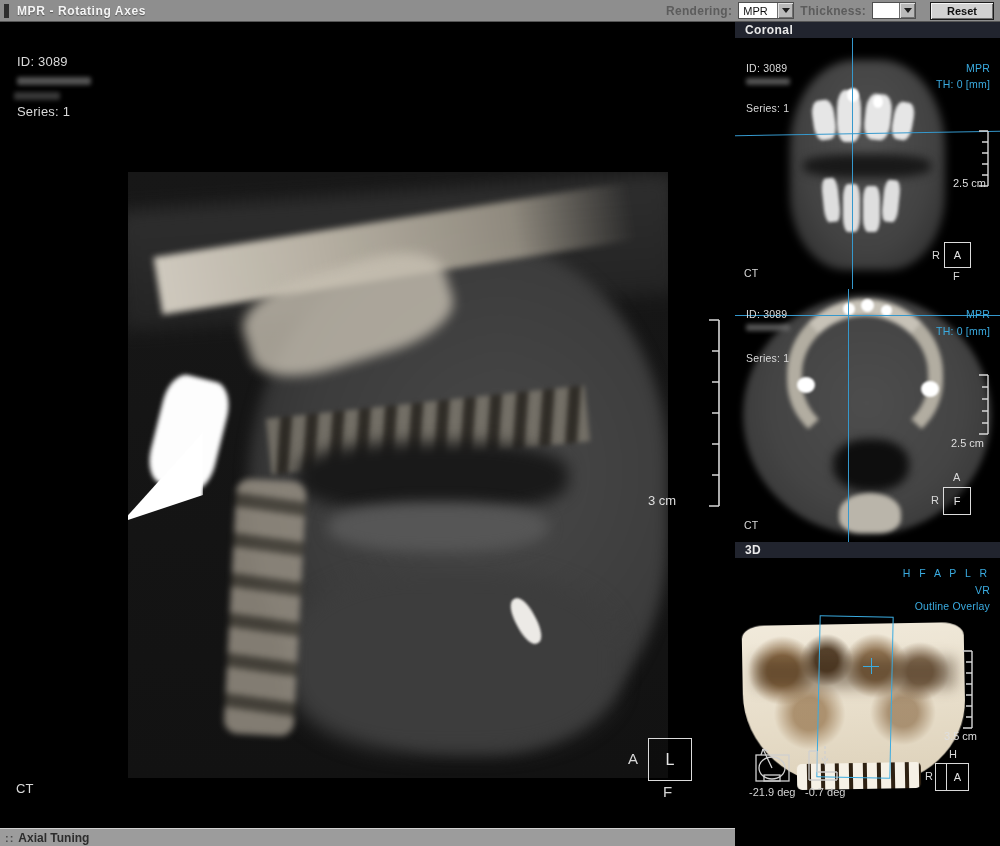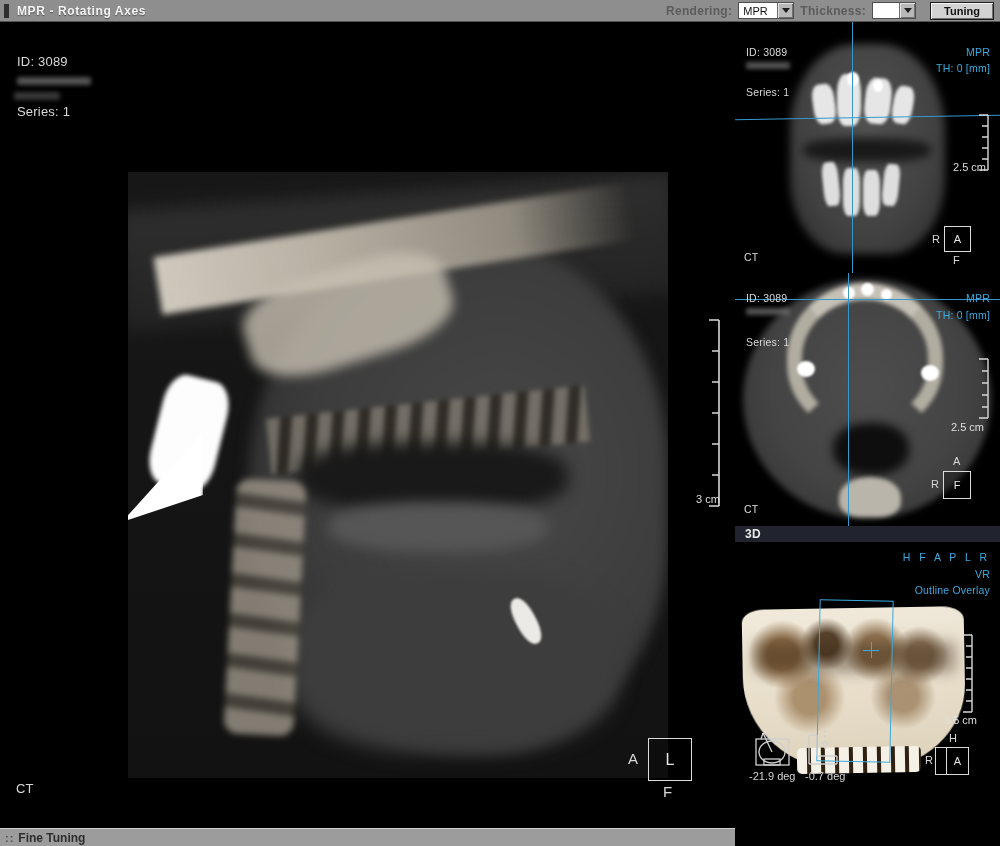--- a/index.html
+++ b/index.html
@@ -129,21 +129,21 @@
             <span class="dd-arrow"></span>
           </span>
       </div>
       <span class="tb-label">Thickness:</span>
       <div class="dd">
         <span class="dd-value narrow"></span>
         <span class="dd-btn">
             <span class="dd-arrow"></span>
           </span>
       </div>
-      <button class="reset-btn">Tuning</button>
+      <button class="reset-btn">Reset</button>
     </div>
   </div>
 
   <div class="main">
 
     <div class="left-col">
       <div class="viewport vp-sag">
 
         <div class="sag-img art">
           <div class="blob sag-topband"></div>
@@ -161,34 +161,37 @@
         </div>
 
         <div class="otext big" style="left:17px; top:32px;">ID: 3089</div>
         <div class="redact" style="left:17px; top:55px; width:74px;"></div>
         <div class="redact" style="left:14px; top:70px; width:46px; opacity:.5;"></div>
         <div class="otext big" style="left:17px; top:82px;">Series: 1</div>
         <div class="otext big" style="left:16px; bottom:16px;">CT</div>
         <svg class="ruler" style="left:706px; top:296px;" width="16" height="190" viewBox="0 0 16 190">
           <path d="M13 2 H3 M13 188 H3 M13 2 V188 M13 33 H6 M13 64 H6 M13 95 H6 M13 126 H6 M13 157 H6" stroke="#d8d8d8" stroke-width="1.6" fill="none"></path>
         </svg>
-        <div class="scale-label" style="left:696px; top:471px; font-size:11px;">3 cm</div>
+        <div class="scale-label" style="left:648px; top:471px; font-size:13px;">3 cm</div>
         <div class="oletter" style="left:628px; top:728px; font-size:15px;">A</div>
         <div class="obox" style="left:648px; top:716px; width:44px; height:43px; font-size:16px;">
           <span>L</span>
         </div>
         <div class="oletter" style="left:663px; top:761px; font-size:15px;">F</div>
       </div>
     </div>
 
     <div class="divider"></div>
 
     <div class="right-col">
 
       <div>
+        <div class="phead">
+          <span>Coronal</span>
+        </div>
         <div class="viewport vp-cor">
           <div class="art">
             <div class="blob cor-face"></div>
             <div class="blob cor-toothU" style="left:78px; top:62px; width:22px; height:40px; transform:rotate(-8deg);"></div>
             <div class="blob cor-toothU" style="left:102px; top:52px; width:24px; height:52px;"></div>
             <div class="blob cor-toothU" style="left:130px; top:56px; width:26px; height:46px; transform:rotate(6deg);"></div>
             <div class="blob cor-toothU" style="left:158px; top:64px; width:20px; height:38px; transform:rotate(10deg);"></div>
             <div class="blob cor-metal" style="left:112px; top:50px; width:12px; height:14px;"></div>
             <div class="blob cor-metal" style="left:138px; top:58px; width:10px; height:12px;"></div>
             <div class="blob cor-mouthband"></div>
@@ -293,21 +296,21 @@
             </div>
           </div>
         </div>
       </div>
 
     </div>
   </div>
 
   <div class="statusbar">
     <span class="sb-grip">::</span>
-    <span class="sb-title">Fine Tuning</span>
+    <span class="sb-title">Axial Tuning</span>
     <div class="sb-buttons">
       <div class="sb-btn">
         <svg width="12" height="9" viewBox="0 0 12 9">
           <rect x="1" y="1" width="10" height="7" fill="none" stroke="#222" stroke-width="1"></rect>
           <path d="M3 6.5 H9" stroke="#222" stroke-width="1.2" fill="none"></path>
         </svg>
       </div>
       <div class="sb-btn">
         <svg width="12" height="9" viewBox="0 0 12 9">
           <circle cx="4" cy="4.5" r="2.6" fill="#222"></circle>

